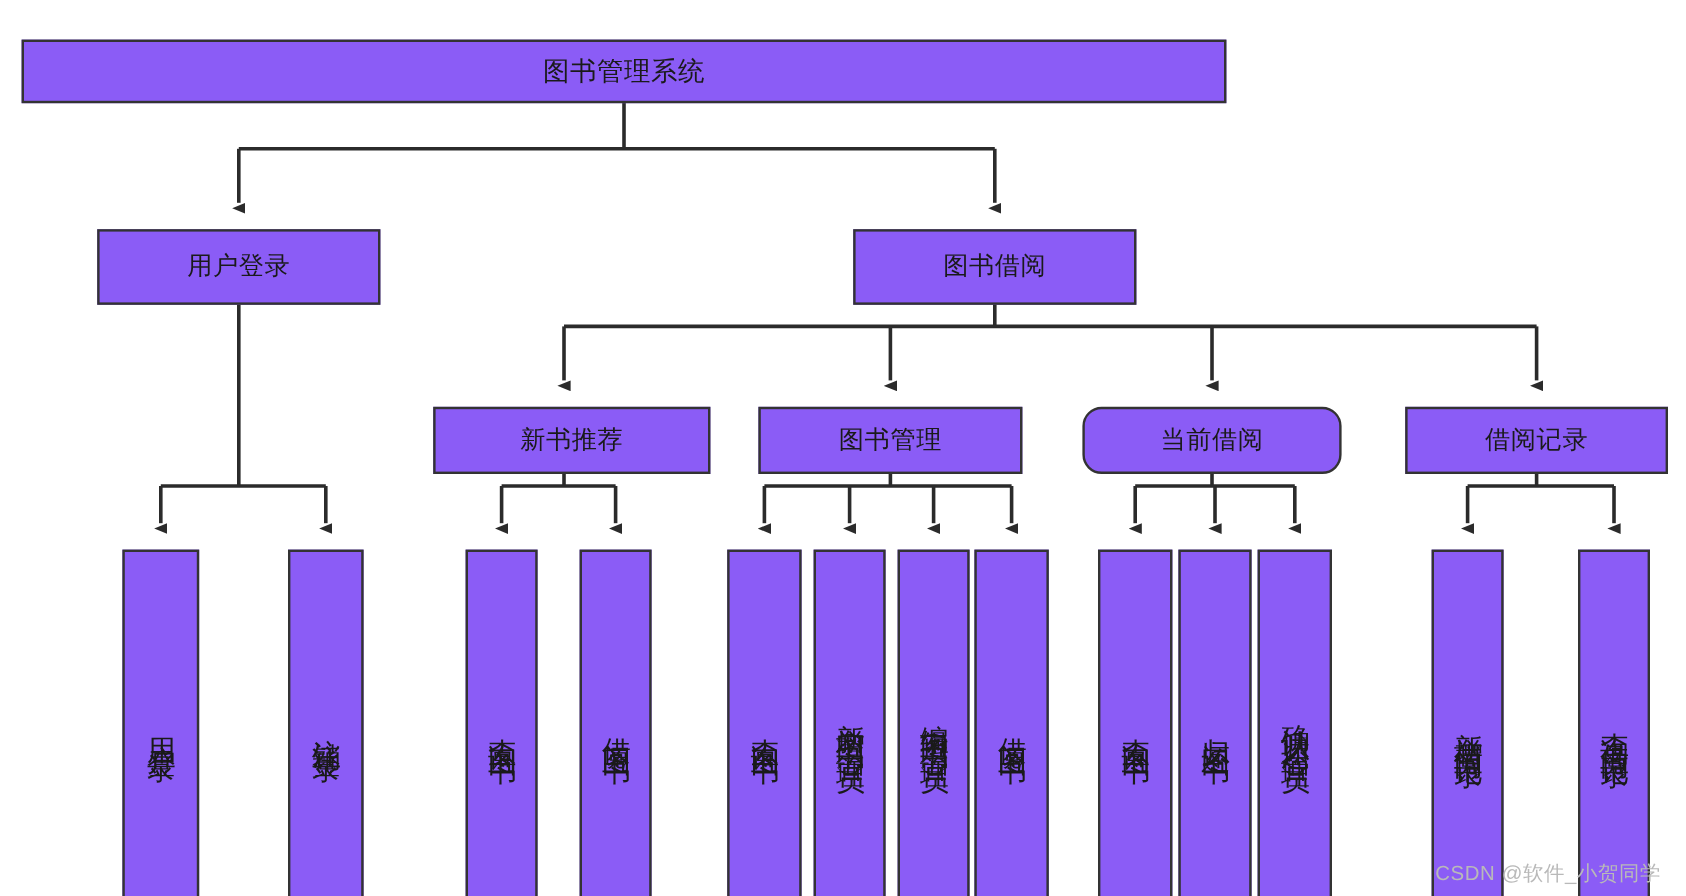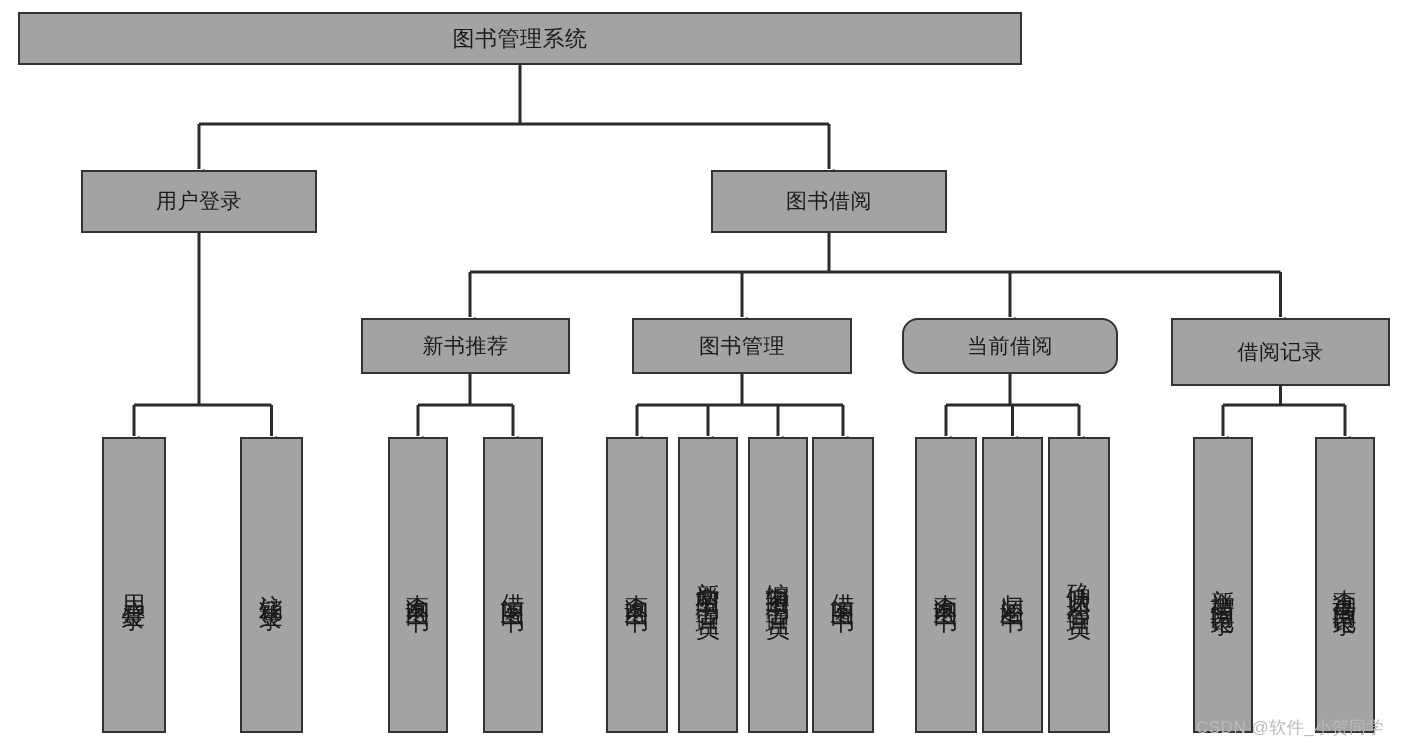--- a/index.html
+++ b/index.html
@@ -21,26 +21,27 @@
     position: absolute;
     left: 0;
     top: 0;
     width: 1405px;
     height: 747px;
     pointer-events: none;
   }
   .node {
     position: absolute;
     box-sizing: border-box;
-    background: #a3a3a3;
+    background: #8b5cf6;
     border: 2.5px solid #333333;
     display: flex;
     align-items: center;
     justify-content: center;
     color: #1a1a1a;
+    margin-top: 21px;
   }
   .node .label {
     display: block;
     text-align: center;
     line-height: 1.18;
   }
   .node.horizontal .label {
     font-size: 21px;
     letter-spacing: 0.5px;
   }
@@ -115,30 +116,30 @@
   <div id="nodes-layer">
       <div class="node root horizontal" style="left: 18px; top: 12px; width: 1004px; height: 53px;">
         <span class="label">图书管理系统</span>
       </div>
       <div class="node horizontal" style="left: 81px; top: 170px; width: 236px; height: 63px;">
         <span class="label">用户登录</span>
       </div>
       <div class="node horizontal" style="left: 711px; top: 170px; width: 236px; height: 63px;">
         <span class="label">图书借阅</span>
       </div>
-      <div class="node horizontal" style="left: 361px; top: 318px; width: 209px; height: 56px;">
+      <div class="node horizontal" style="left: 361px; top: 318px; width: 231px; height: 56px;">
         <span class="label">新书推荐</span>
       </div>
       <div class="node horizontal" style="left: 632px; top: 318px; width: 220px; height: 56px;">
         <span class="label">图书管理</span>
       </div>
       <div class="node horizontal" style="left: 902px; top: 318px; width: 216px; height: 56px; border-radius: 16px;">
         <span class="label">当前借阅</span>
       </div>
-      <div class="node horizontal" style="left: 1171px; top: 318px; width: 219px; height: 68px;">
+      <div class="node horizontal" style="left: 1171px; top: 318px; width: 219px; height: 56px;">
         <span class="label">借阅记录</span>
       </div>
       <div class="node vertical" style="left: 102px; top: 437px; width: 64px; height: 296px;">
         <span class="label">用户登录</span>
       </div>
       <div class="node vertical" style="left: 240px; top: 437px; width: 63px; height: 296px;">
         <span class="label">注销登录</span>
       </div>
       <div class="node vertical" style="left: 388px; top: 437px; width: 60px; height: 296px;">
         <span class="label">查询图书</span>

